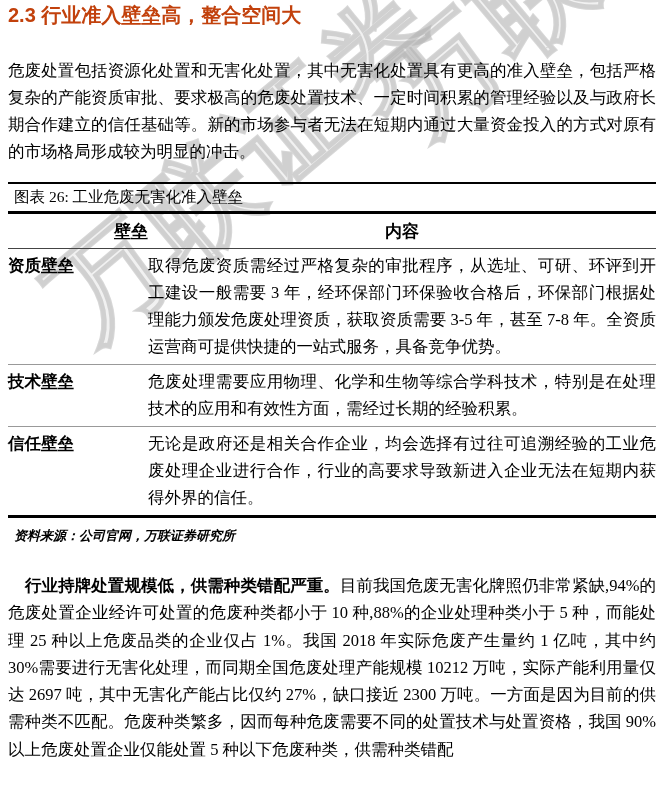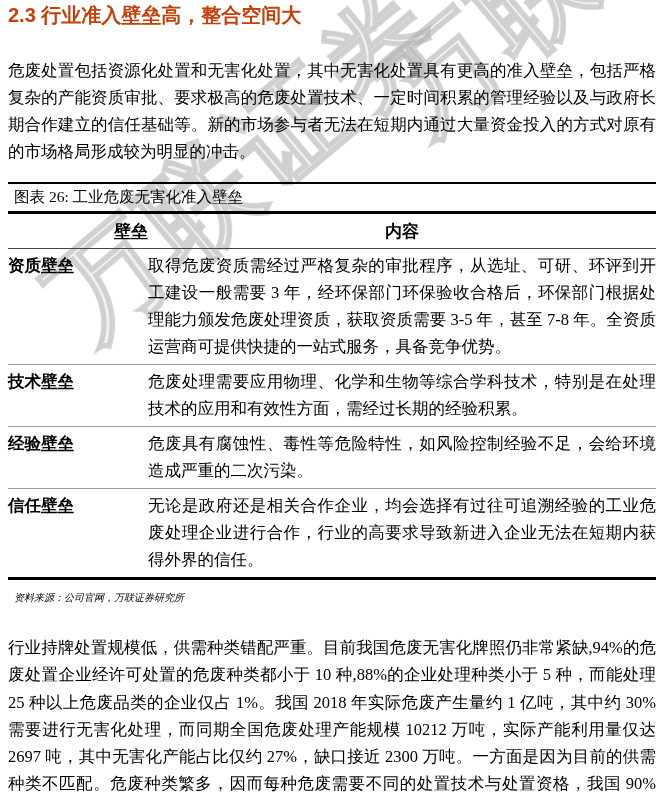--- a/index.html
+++ b/index.html
@@ -80,30 +80,31 @@
     font-weight: bold;
     padding-right: 22px;
   }
   td.content-cell {
     text-align: justify;
     padding-right: 6px;
   }
   .source {
     padding: 8px 6px 0 6px;
     font-style: italic;
-    font-size: 10px;
+    font-size: 13px;
     line-height: 20px;
+    font-weight: bold;
   }
   .bottom-para {
     margin: 26px 8px 0 8px;
     font-size: 16.5px;
     line-height: 27.3px;
     text-align: justify;
   }
-  .bold-lead { font-weight: normal; }
+  .bold-lead { font-weight: bold; margin-left: 17px; }
 </style>
 </head>
 <body>
 
 <div class="page">
 
   <div class="wm wm1">万联证券</div>
   <div class="wm wm2">万联证券</div>
 
   <div class="content">
@@ -124,24 +125,20 @@
         <tbody>
           <tr class="data-row">
             <td class="barrier">资质壁垒</td>
             <td class="content-cell">取得危废资质需经过严格复杂的审批程序，从选址、可研、环评到开工建设一般需要 3 年，经环保部门环保验收合格后，环保部门根据处理能力颁发危废处理资质，获取资质需要 3-5 年，甚至 7-8 年。全资质运营商可提供快捷的一站式服务，具备竞争优势。</td>
           </tr>
           <tr class="data-row">
             <td class="barrier">技术壁垒</td>
             <td class="content-cell">危废处理需要应用物理、化学和生物等综合学科技术，特别是在处理技术的应用和有效性方面，需经过长期的经验积累。</td>
           </tr>
           <tr class="data-row">
-            <td class="barrier">经验壁垒</td>
-            <td class="content-cell">危废具有腐蚀性、毒性等危险特性，如风险控制经验不足，会给环境造成严重的二次污染。</td>
-          </tr>
-          <tr class="data-row">
             <td class="barrier">信任壁垒</td>
             <td class="content-cell">无论是政府还是相关合作企业，均会选择有过往可追溯经验的工业危废处理企业进行合作，行业的高要求导致新进入企业无法在短期内获得外界的信任。</td>
           </tr>
         </tbody>
       </table>
 
       <div class="source">资料来源：公司官网，万联证券研究所</div>
     </div>
 
     <p class="bottom-para">

